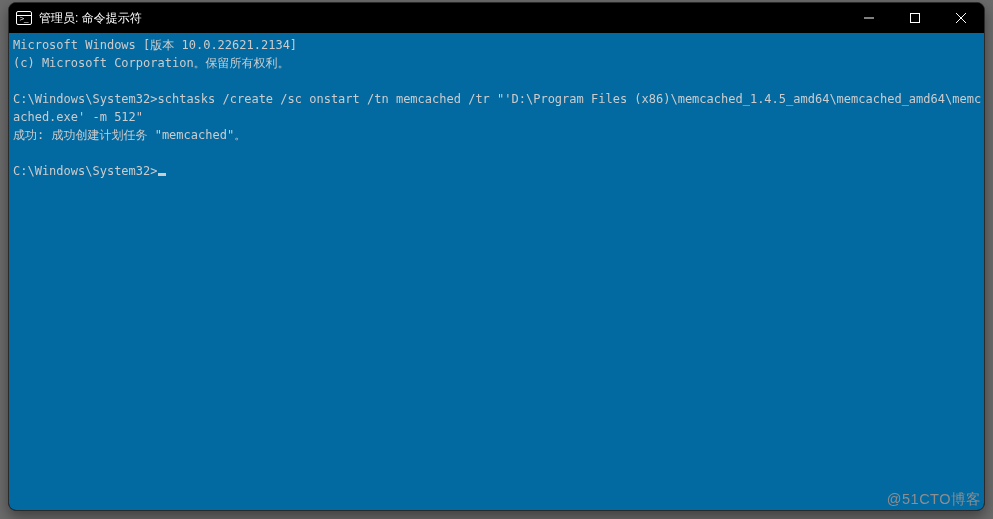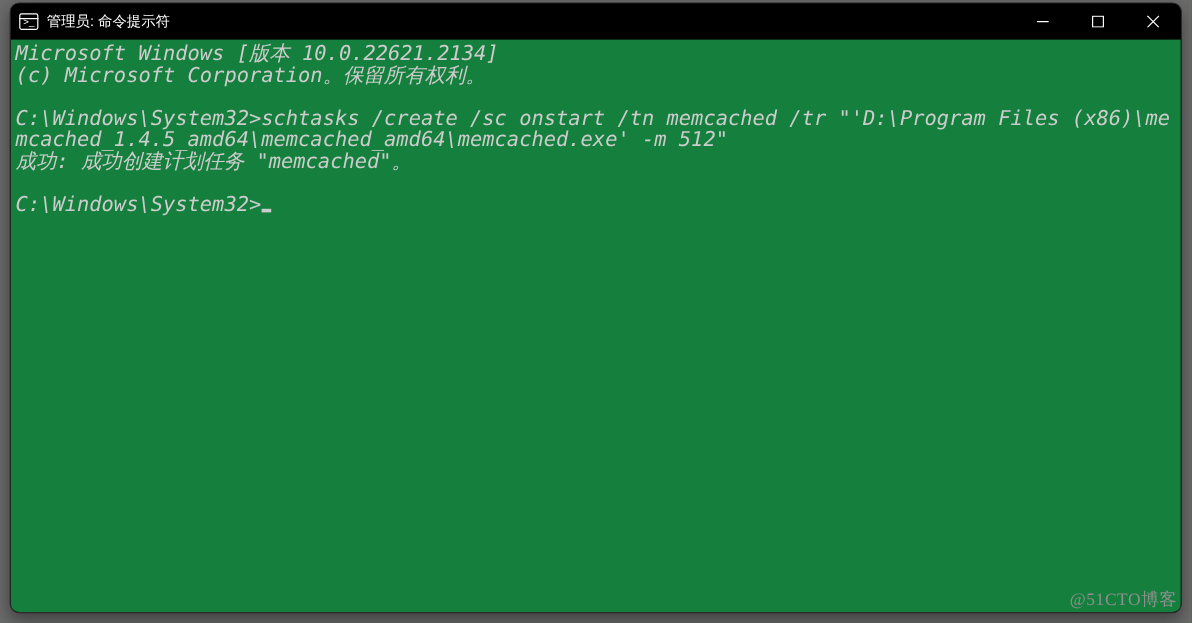--- a/index.html
+++ b/index.html
@@ -53,43 +53,42 @@
     .title { flex: 0 0 auto; padding-right:4px; white-space: nowrap;}
     .drag-space { flex:1; height:100%; }
     .win-btn {
       width: 46px; height: 30px;
       display:flex;align-items:center;justify-content:center;
       color:#fff;
     }
     .win-btn svg { width:10px;height:10px; stroke:#fff; stroke-width:1; fill:none;}
     .terminal {
       flex:1;
-      background:#15803d;
+      background:#0369a1;
       color:#cccccc;
       font-family: "NSimSun","SimSun","Consolas",monospace;
-      font-size: 17px;
+      font-size: 12px;
       line-height: 18px;
       padding: 3px 0 0 4px;
       white-space: pre-wrap;
       word-break: break-all;
       overflow-y:auto;
       position:relative;
-      font-style:italic;
     }
     .terminal::-webkit-scrollbar{width:14px;}
     .terminal::-webkit-scrollbar-track{background:#0c0c0c;}
     .terminal::-webkit-scrollbar-thumb{background:#4d4d4d;border-radius:2px;}
     .cursor {
       display:inline-block;width:8px;height:3px;background:#ccc;
       vertical-align: -1px;
       margin-left:0px;
     }
     .watermark{
       position:absolute;right:12px;bottom:10px;
-      color:#8e8e8e;font-size:14.5px;font-family:Liberation Serif, serif;
+      color:#8e8e8e;font-size:14.5px;font-family:Liberation Sans, sans-serif;
       letter-spacing:.5px;pointer-events:none;
     }
   </style>
 </head>
 <body>
 
 <div class="window">
   <div class="titlebar">
     <div class="icon-wrap">
       <div class="cmd-icon">

